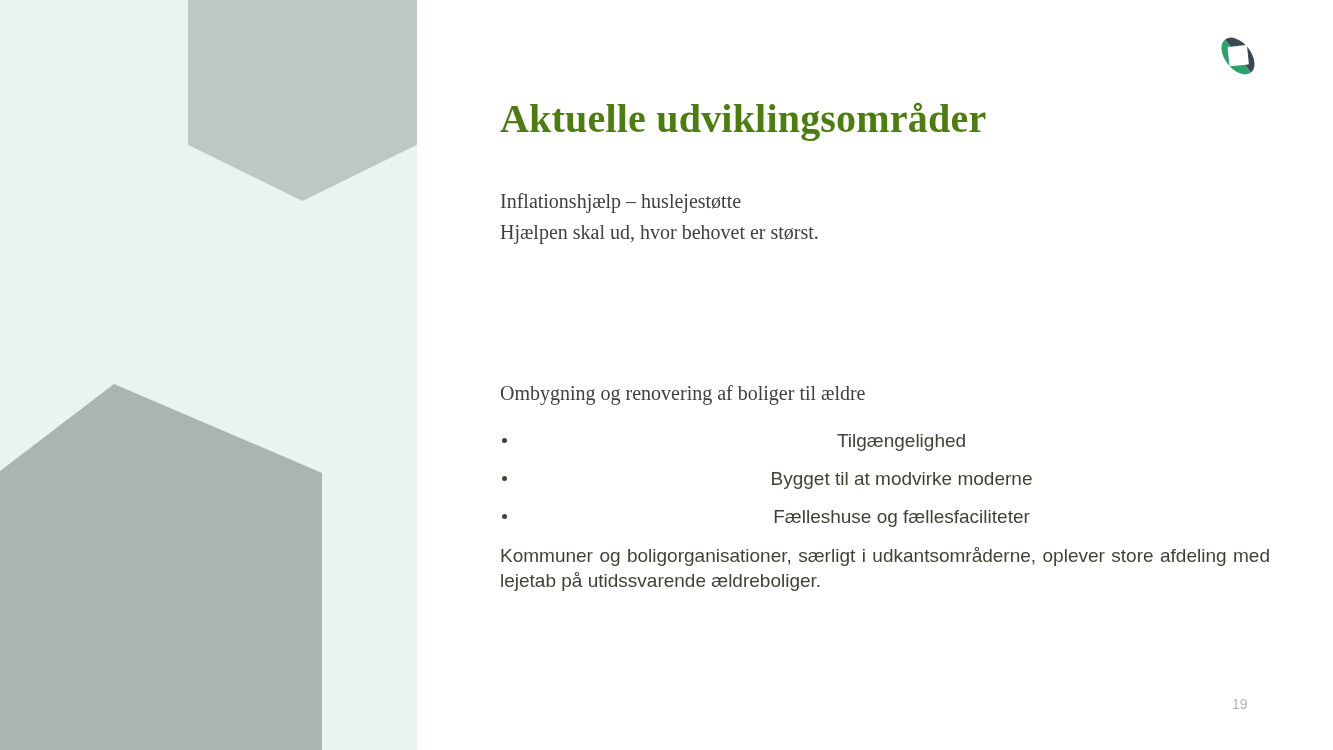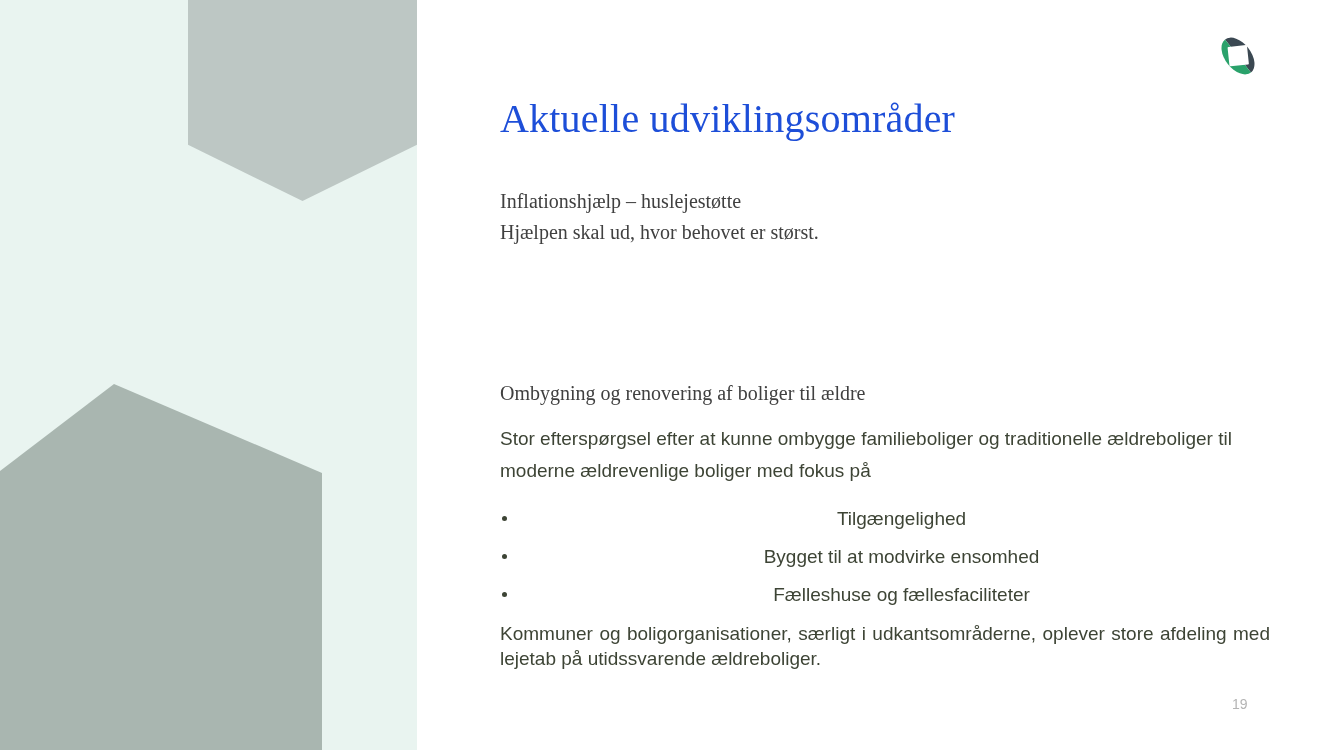--- a/index.html
+++ b/index.html
@@ -61,25 +61,25 @@
     left: 500px;
     top: 0;
     width: 770px;
     height: 750px;
   }
   .slide-title {
     position: absolute;
     top: 96px;
     left: 0;
     font-family: "Liberation Serif", serif;
-    font-weight: normal;
+    font-weight: bold;
     font-size: 40px;
     line-height: 46px;
     letter-spacing: 0.2px;
-    color: #1d4ed8;
+    color: #4d7c0f;
     white-space: nowrap;
   }
 
   .body-block {
     position: absolute;
     left: 0;
     width: 770px;
   }
 
   .sub-head {
@@ -163,30 +163,29 @@
 
     <div class="slide-title">Aktuelle udviklingsområder</div>
 
     <div class="body-block block-1">
       <div class="sub-head">Inflationshjælp – huslejestøtte</div>
       <div class="sub-head">Hjælpen skal ud, hvor behovet er størst.</div>
     </div>
 
     <div class="body-block block-2">
       <div class="sub-head">Ombygning og renovering af boliger til ældre</div>
-      <div class="para loose" style="margin-top:14px;">Stor efterspørgsel efter at kunne ombygge familieboliger og traditionelle ældreboliger til moderne ældrevenlige boliger med fokus på</div>
 
       <ul class="bullets" style="margin-top:20px;text-align:center;">
         <li class="bullet-row">
           <span class="bullet-dot"></span>
           <span>Tilgængelighed</span>
         </li>
         <li class="bullet-row">
           <span class="bullet-dot"></span>
-          <span>Bygget til at modvirke ensomhed</span>
+          <span>Bygget til at modvirke moderne</span>
         </li>
         <li class="bullet-row">
           <span class="bullet-dot"></span>
           <span>Fælleshuse og fællesfaciliteter</span>
         </li>
       </ul>
 
       <div class="para justify" style="margin-top:9px;">Kommuner og boligorganisationer, særligt i udkantsområderne, oplever store afdeling med lejetab på utidssvarende ældreboliger.</div>
     </div>
 

